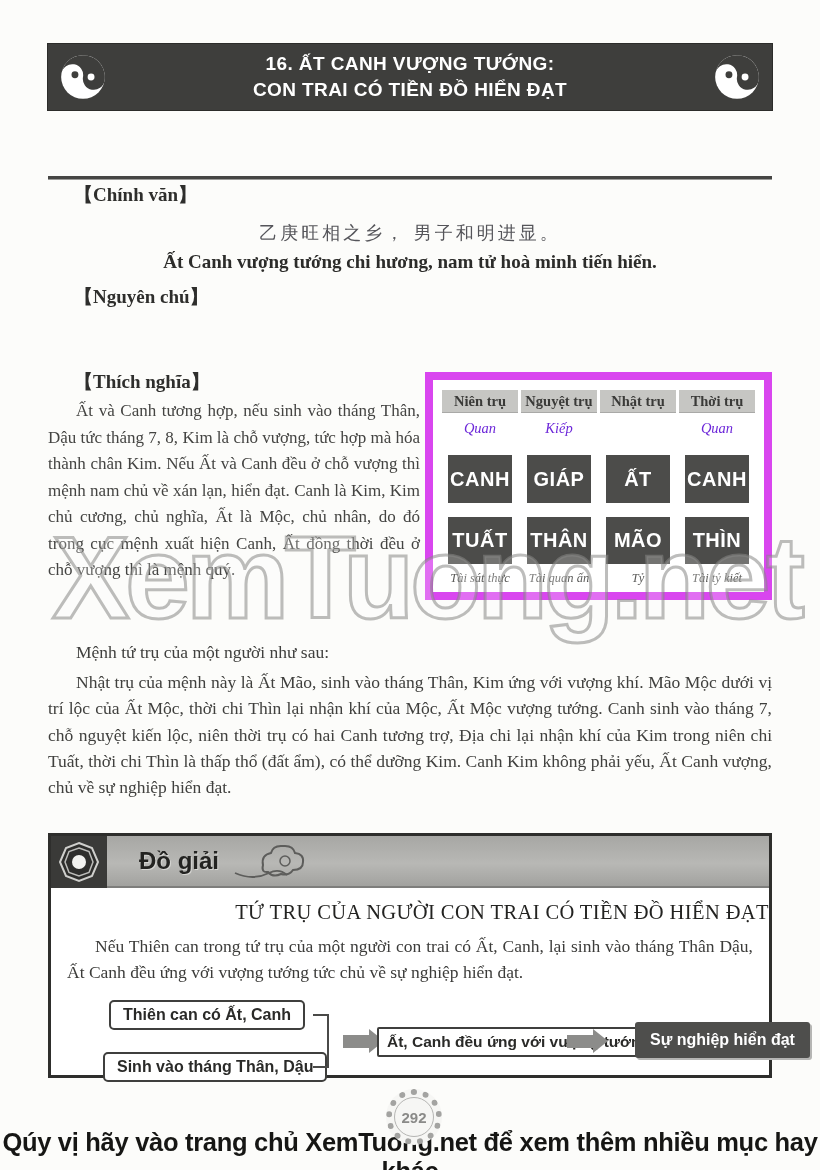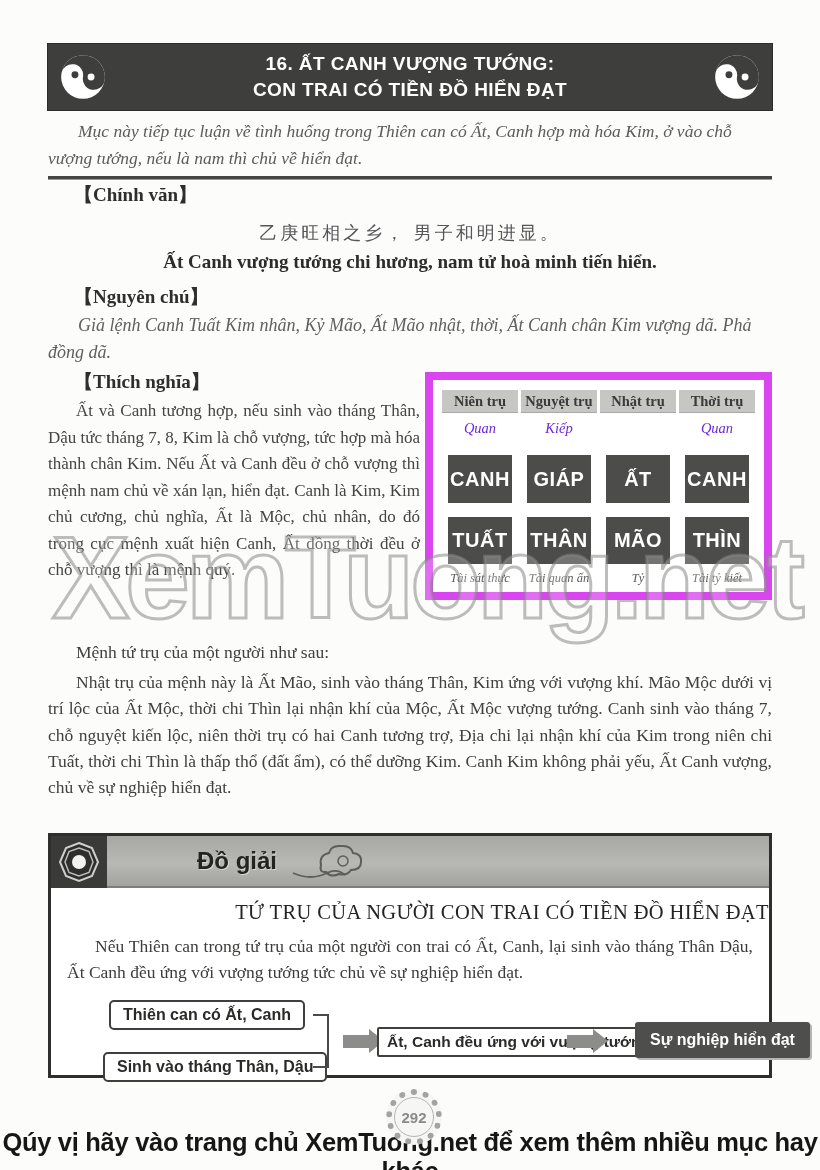--- a/index.html
+++ b/index.html
@@ -82,21 +82,21 @@
   .dogiai {
     position:absolute; left:48px; top:833px; width:724px; height:245px;
     border:3px solid #2e2e2c; background:#fff;
   }
   .dg-header { display:flex; height:52px; }
   .dg-icon-sq { width:56px; height:52px; background:#3a3a38; display:flex;
     align-items:center; justify-content:center; flex:0 0 auto; }
   .dg-bar { flex:1; background:linear-gradient(#a7a7a4,#b8b8b5 55%,#a2a29f);
     display:flex; align-items:center; border-bottom:2px solid #7e7e7c; }
   .dg-title-txt {
-    margin-left:90px; font-family:"Liberation Sans", sans-serif; font-weight:bold;
+    margin-left:32px; font-family:"Liberation Sans", sans-serif; font-weight:bold;
     font-size:24px; color:#232321; text-shadow:1px 1px 0 #d6d6d3;
   }
   .dg-cloud { margin-left:14px; }
   .dg-main-title { text-align:right; margin-top:13px; font-size:20.5px; color:#232321; letter-spacing:.4px; }
   .dg-para { margin:9px 16px 0; font-size:17.5px; color:#3c3c3a; line-height:1.5;
     text-align:justify; text-indent:28px; }
 
   
   .flow { position:relative; margin:12px 16px 0; height:96px;
     font-family:"Liberation Sans", sans-serif; }
@@ -157,29 +157,27 @@
       <div class="l2">CON TRAI CÓ TIỀN ĐỒ HIỂN ĐẠT</div>
     </div>
     <svg class="yinyang" viewBox="0 0 40 40">
       <circle cx="20" cy="20" r="19" fill="#ffffff"></circle>
       <path d="M20,1 A19,19 0 0 1 20,39 A9.5,9.5 0 0 1 20,20 A9.5,9.5 0 0 0 20,1 Z" fill="#3e3e3c" transform="rotate(-80 20 20)"></path>
       <circle cx="13" cy="18" r="3" fill="#3e3e3c"></circle>
       <circle cx="27" cy="20" r="3" fill="#ffffff"></circle>
     </svg>
   </div>
 
-  <p class="intro">Mục này tiếp tục luận về tình huống trong Thiên can có Ất, Canh hợp mà hóa Kim, ở vào chỗ vượng tướng, nếu là nam thì chủ về hiển đạt.</p>
   <div class="divider"></div>
 
   <div class="sec-label" style="top:182px;">【Chính văn】</div>
   <div class="cn-line">乙庚旺相之乡， 男子和明进显。</div>
   <div class="bold-line">Ất Canh vượng tướng chi hương, nam tử hoà minh tiến hiển.</div>
 
   <div class="sec-label" style="top:284px;">【Nguyên chú】</div>
-  <p class="nguyen-text">Giả lệnh Canh Tuất Kim nhân, Kỷ Mão, Ất Mão nhật, thời, Ất Canh chân Kim vượng dã. Phả đồng dã.</p>
 
   <div class="sec-label" style="top:369px;">【Thích nghĩa】</div>
   <p class="left-col">Ất và Canh tương hợp, nếu sinh vào tháng Thân, Dậu tức tháng 7, 8, Kim là chỗ vượng, tức hợp mà hóa thành chân Kim. Nếu Ất và Canh đều ở chỗ vượng thì mệnh nam chủ về xán lạn, hiển đạt. Canh là Kim, Kim chủ cương, chủ nghĩa, Ất là Mộc, chủ nhân, do đó trong cục mệnh xuất hiện Canh, Ất đồng thời đều ở chỗ vượng thì là mệnh quý.</p>
 
   <div class="pillar-panel">
     <div class="pcol">
       <div class="pcol-header">Niên trụ</div>
       <div class="pcol-rel">Quan</div>
       <div class="pbox can">CANH</div>
       <div class="pbox chi">TUẤT</div>

